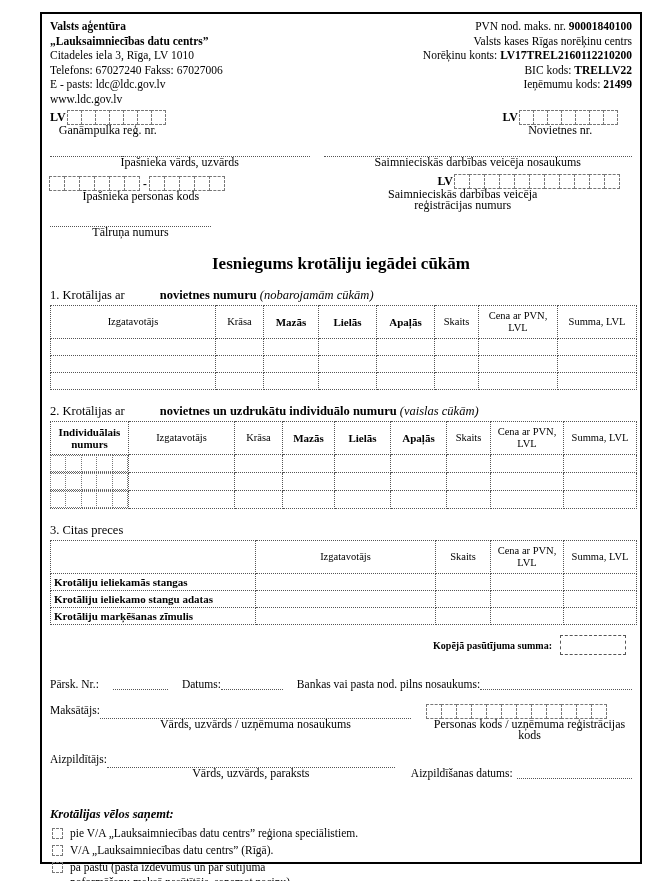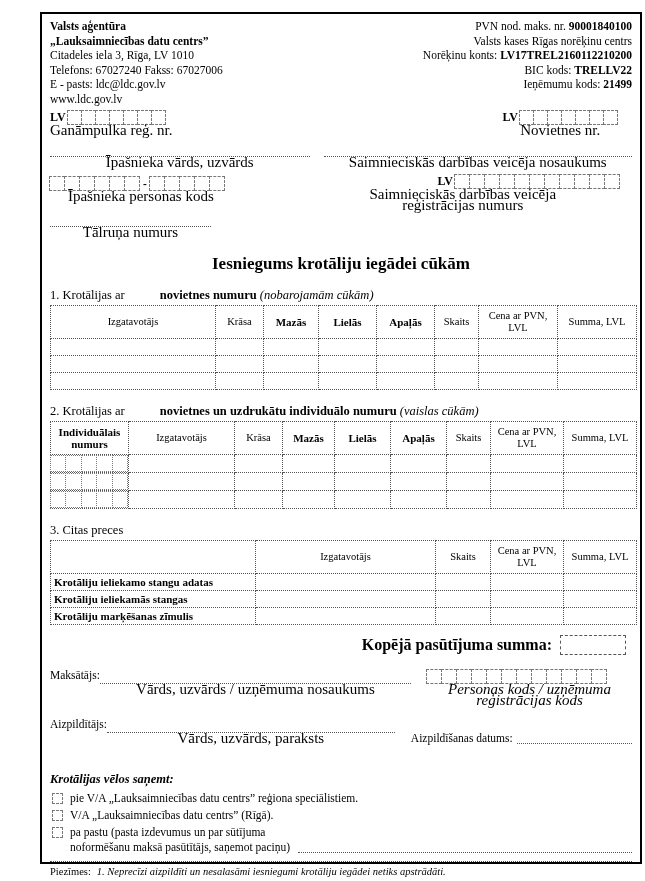--- a/index.html
+++ b/index.html
@@ -21,21 +21,21 @@
   .v { font-weight: bold; }
 
   
   .strips { display: flex; justify-content: space-between; margin-top: 4px; }
   .strip-wrap { display: inline-block; }
   .strip { display: flex; align-items: center; }
   .lv { font-weight: bold; font-size: 12px; margin-right: 2px; }
   .boxes { display: flex; }
   .cbox { display: inline-block; width: 16px; height: 15px; border: 1px dashed #777; background: #fff; margin-left: -1px; }
   .boxes.big .cbox { width: 15px; height: 15px; }
-  .caption { font-size: 15px; text-align: center; line-height: 11px; }
+  .caption { font-size: 12px; text-align: center; line-height: 11px; }
   .dashsep { padding: 0 3px; font-weight: bold; }
 
   
   .ident { display: flex; margin-top: 8px; }
   .ident-left { width: 47%; padding-right: 14px; }
   .ident-right { width: 53%; }
   .fline { border-bottom: 1px dotted #555; height: 13px; }
   .code-row { display: flex; align-items: center; margin-top: 8px; }
   .phone-wrap { width: 62%; margin-top: 12px; }
   .reg-row { display: flex; align-items: center; justify-content: flex-end; margin-top: 6px; margin-right: 12px; }
@@ -54,33 +54,33 @@
   tbody td { height: 17px; }
   th.b { font-weight: bold; font-size: 11px; }
   td.lbl { text-align: left; font-weight: bold; font-size: 11px; padding-left: 3px; }
   td.numcell { padding: 0; }
   td.numcell .cbox { flex: 1; height: 17px; margin-left: -1px; border: 1px dotted #777; }
   td.numcell { display: flex és; }
   .numinner { display: flex; width: 100%; }
 
   
   .total-row { display: flex; justify-content: flex-end; align-items: center; margin-top: 10px; padding-right: 6px; }
-  .total-row .tl { font-weight: bold; font-size: 16px; margin-right: 8px; }
+  .total-row .tl { font-weight: bold; font-size: 10px; margin-right: 8px; }
   .total-box { width: 66px; height: 20px; border: 1px dashed #555; }
 
   
   .pay1 { display: flex; align-items: flex-end; margin-top: 22px; }
   .pay1 .gap { width: 14px; }
   .ln { border-bottom: 1px dotted #555; height: 13px; }
   .w55 { width: 55px; } .w62 { width: 62px; } .grow { flex: 1; }
   .pay2 { display: flex; margin-top: 14px; }
   .pay2-left { flex: 1; display: flex; align-items: flex-start; padding-right: 16px; }
   .pay2-left .fld { flex: 1; margin-top: 2px; }
   .pay2 .lab, .pay1 .lab { white-space: nowrap; }
-  .pay-right { width: 205px; font-style: italic; }
+  .pay-right { width: 205px; }
   .pay3 { display: flex; margin-top: 12px; }
   .pay3-left { width: 62%; display: flex; align-items: flex-start; padding-right: 16px; }
   .pay3-left .fld { flex: 1; margin-top: 2px; }
   .pay3-right { flex: 1; display: flex; align-items: flex-end; }
   .pay3-right .ln { flex: 1; margin-left: 4px; }
 
   
   .deliv { margin-top: 28px; }
   .deliv-h { font-weight: bold; font-style: italic; font-size: 12.5px; }
   .opt { display: flex; align-items: center; margin-top: 5px; margin-left: 2px; }
@@ -366,48 +366,59 @@
         <tr>
           <th></th>
           <th>Izgatavotājs</th>
           <th>Skaits</th>
           <th>Cena ar PVN, LVL</th>
           <th>Summa, LVL</th>
         </tr>
       </thead>
       <tbody>
         <tr>
+            <td class="lbl">Krotāliju ieliekamās stangas</td>
+            <td></td>
+            <td></td>
+            <td></td>
+            <td></td>
+          </tr>
+        <tr>
             <td class="lbl">Krotāliju ieliekamo stangu adatas</td>
-            <td></td>
-            <td></td>
-            <td></td>
-            <td></td>
-          </tr>
-        <tr>
-            <td class="lbl">Krotāliju ieliekamās stangas</td>
             <td></td>
             <td></td>
             <td></td>
             <td></td>
           </tr>
         <tr>
             <td class="lbl">Krotāliju marķēšanas zīmulis</td>
             <td></td>
             <td></td>
             <td></td>
             <td></td>
           </tr>
       </tbody>
     </table>
 
     <div class="total-row">
       <span class="tl">Kopējā pasūtījuma summa:</span>
       <span class="total-box"></span>
     </div>
 
+    <div class="pay1">
+      <span class="lab">Pārsk. Nr.:</span>
+        <span class="gap"></span>
+      <span class="ln w55"></span>
+        <span class="gap"></span>
+      <span class="lab">Datums:</span>
+      <span class="ln w62"></span>
+        <span class="gap"></span>
+      <span class="lab">Bankas vai pasta nod. pilns nosaukums:</span>
+      <span class="ln grow"></span>
+    </div>
 
     <div class="pay2">
       <div class="pay2-left">
         <span class="lab">Maksātājs:</span>
         <span class="fld">
           <span class="ln" style="display:block"></span>
           <span class="caption" style="display:block">Vārds, uzvārds / uzņēmuma nosaukums</span>
         </span>
       </div>
       <div class="pay-right">

